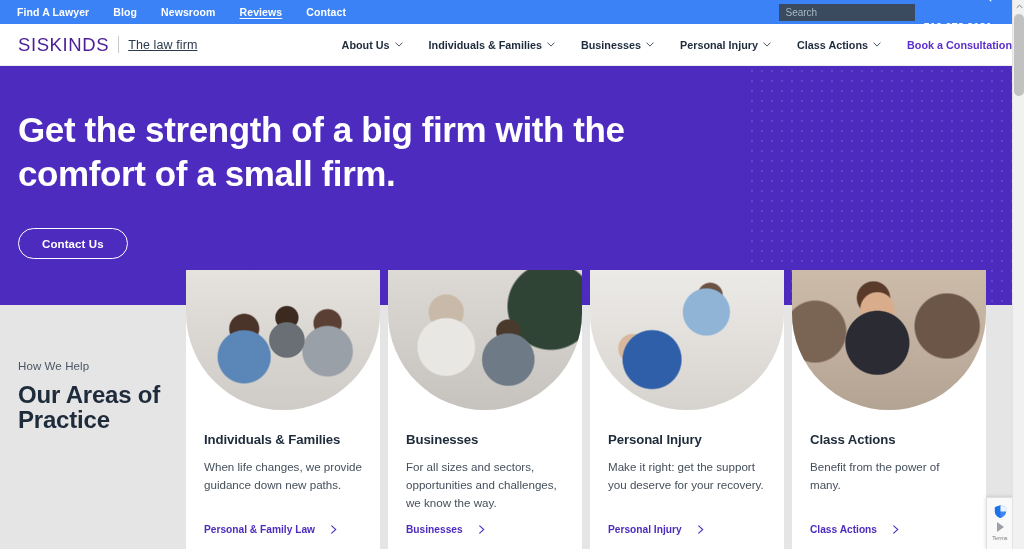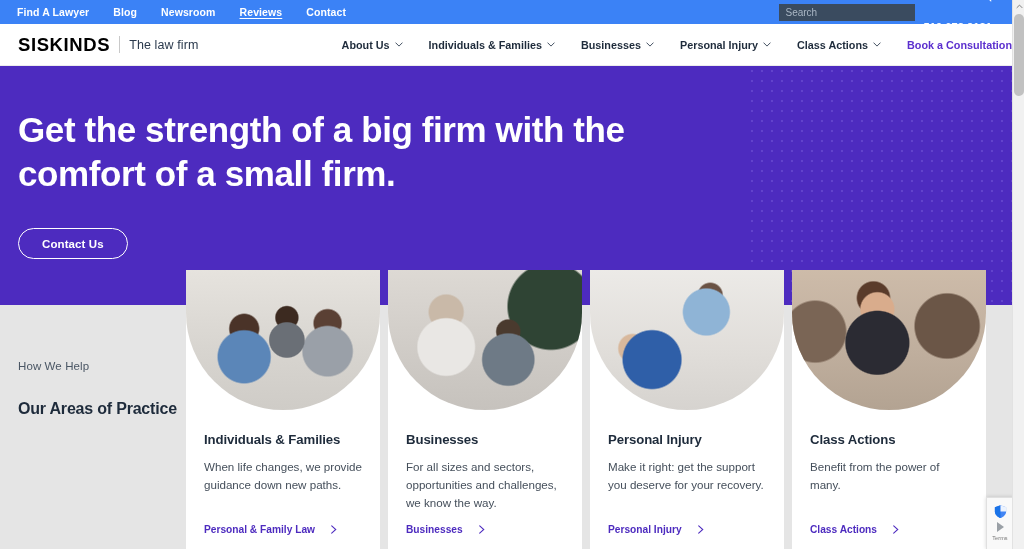--- a/index.html
+++ b/index.html
@@ -42,25 +42,25 @@
 
   
   .header {
     position: absolute; top: 24px; left: 0; width: 1012px; height: 42px;
     background: #ffffff;
     display: flex; align-items: center;
     border-bottom: 1px solid #ececec;
   }
   .logo { display: flex; align-items: center; padding-left: 18px; gap: 9px; cursor: pointer; }
   .logo-mark {
-    color: #000000; font-size: 18.5px; font-weight: bold;
+    color: #4c1d95; font-size: 18.5px; font-weight: normal;
     letter-spacing: .6px; font-family: "Liberation Sans", sans-serif;
   }
   .logo-divider { width: 1px; height: 17px; background: #c9c9c9; }
-  .logo-tag { color: #2b3a4d; font-size: 12.5px; letter-spacing: .1px; }
+  .logo-tag { color: #2b3a4d; font-size: 12.5px; letter-spacing: .1px; text-decoration: underline; }
 
   .mainnav { margin-left: auto; display: flex; align-items: center; padding-right: 0; }
   .nav-item {
     display: flex; align-items: center; gap: 5px;
     margin-left: 26px; cursor: pointer;
   }
   .nav-label { color: #1e2b3b; font-size: 10.8px; font-weight: bold; white-space: nowrap; }
   .chev { width: 8px; height: 5px; display: block; }
   .nav-cta {
     margin-left: 26px; color: #5b2fce; font-size: 10.8px; font-weight: bold;
@@ -93,21 +93,21 @@
   }
 
   
   .practice {
     position: absolute; top: 305px; left: 0; width: 1012px; height: 244px;
     background: #e5e5e5;
   }
   .practice-intro { position: absolute; left: 18px; top: 55px; width: 160px; }
   .eyebrow { color: #4a5664; font-size: 11.5px; letter-spacing: .1px; }
   .practice-title {
-    margin-top: 24px; color: #1e2b3b; font-size: 16px; font-weight: bold;
+    margin-top: 10px; color: #1e2b3b; font-size: 24px; font-weight: bold;
     line-height: 25px; letter-spacing: -.2px;
   }
 
   .cards {
     position: absolute; left: 186px; top: -35px;
     display: flex; gap: 8px;
   }
   .card {
     width: 194px; background: #ffffff;
     padding: 0; height: 279px; position: relative;

